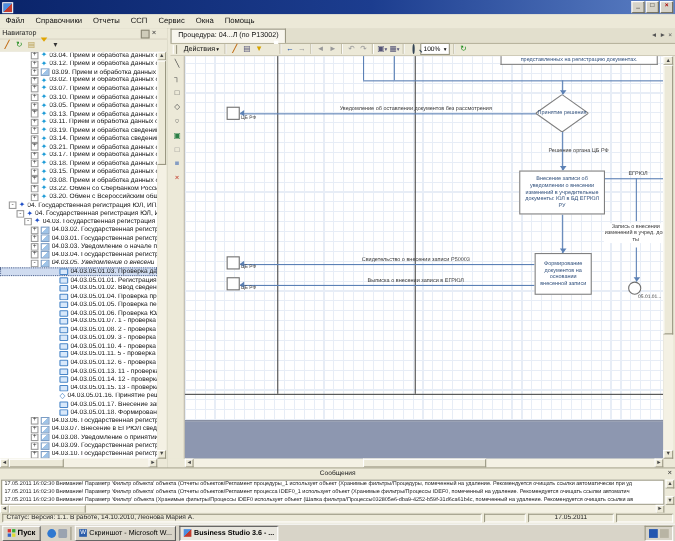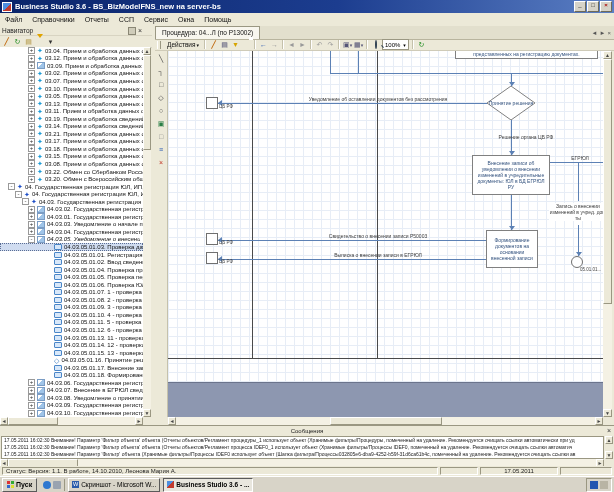--- a/index.html
+++ b/index.html
@@ -156,21 +156,20 @@
     border:1px solid;border-color:#9a9782 #fff #fff #9a9782;padding:0 3px;}
   .tricon{width:8px;height:8px;}
 </style>
 </head>
 <body>
 
 <div id="app">
 
   <div id="titlebar">
     <span class="app-ico"></span>
-    <span id="title-text">Business Studio 3.6 - BS_BizModelFNS_new на server-bs</span>
     <span class="wbtns">
       <span class="wbtn">_</span>
       <span class="wbtn">□</span>
       <span class="wbtn close">×</span>
     </span>
   </div>
 
   <div id="menubar">
       <span id="menu-items" style="display:flex">
         <span class="menu-item">Файл</span>

